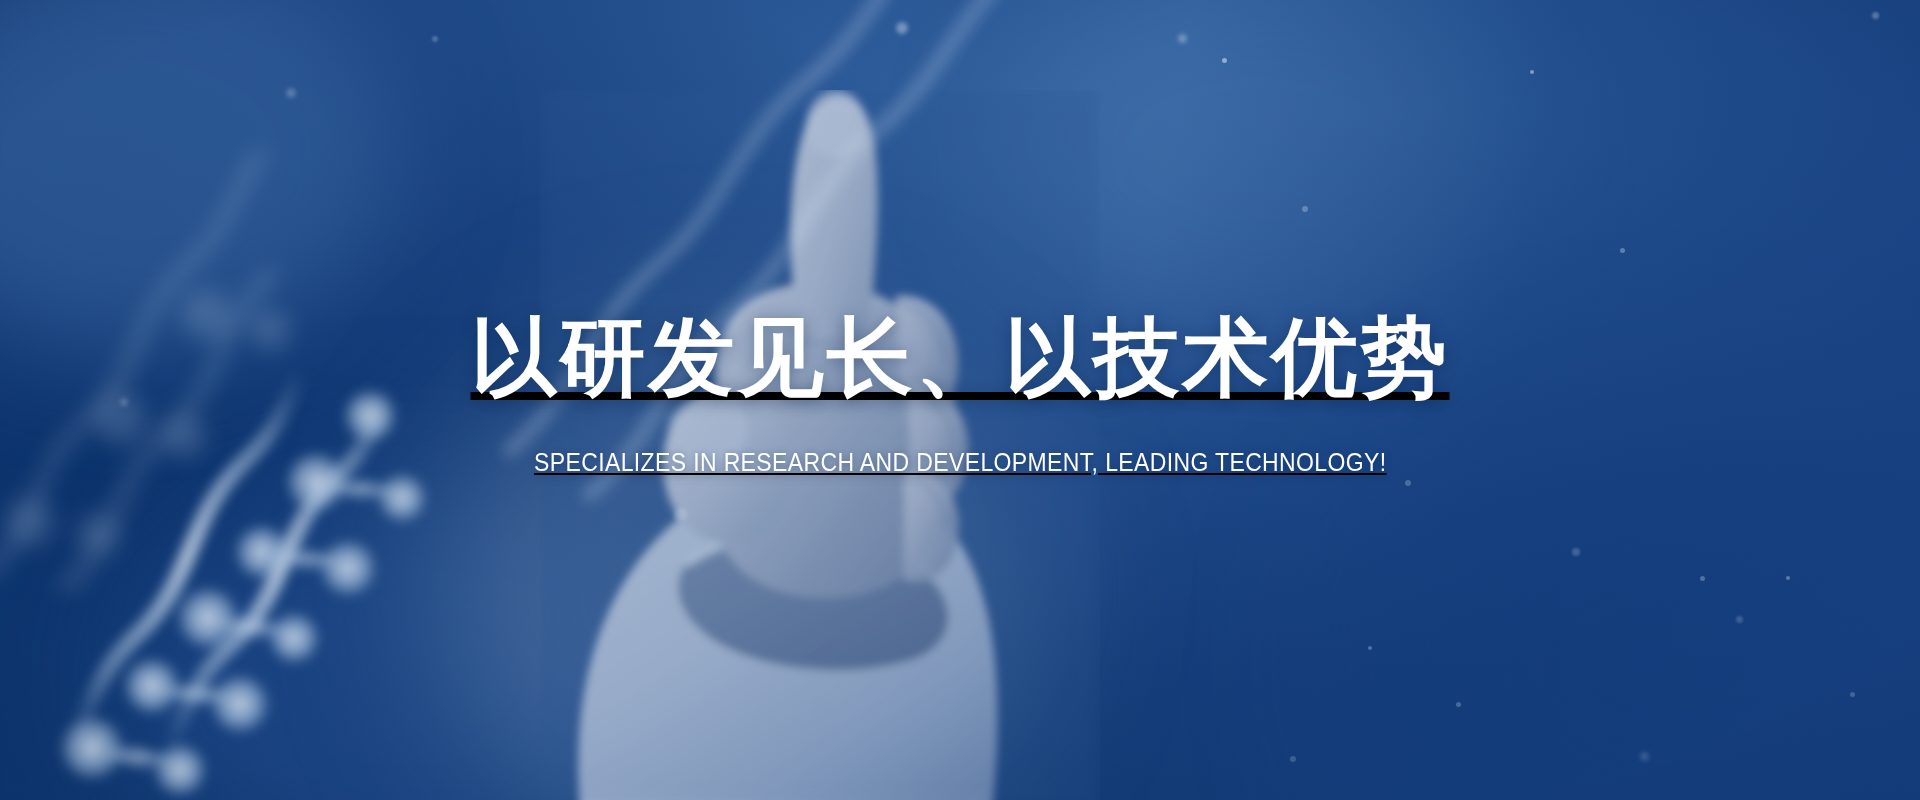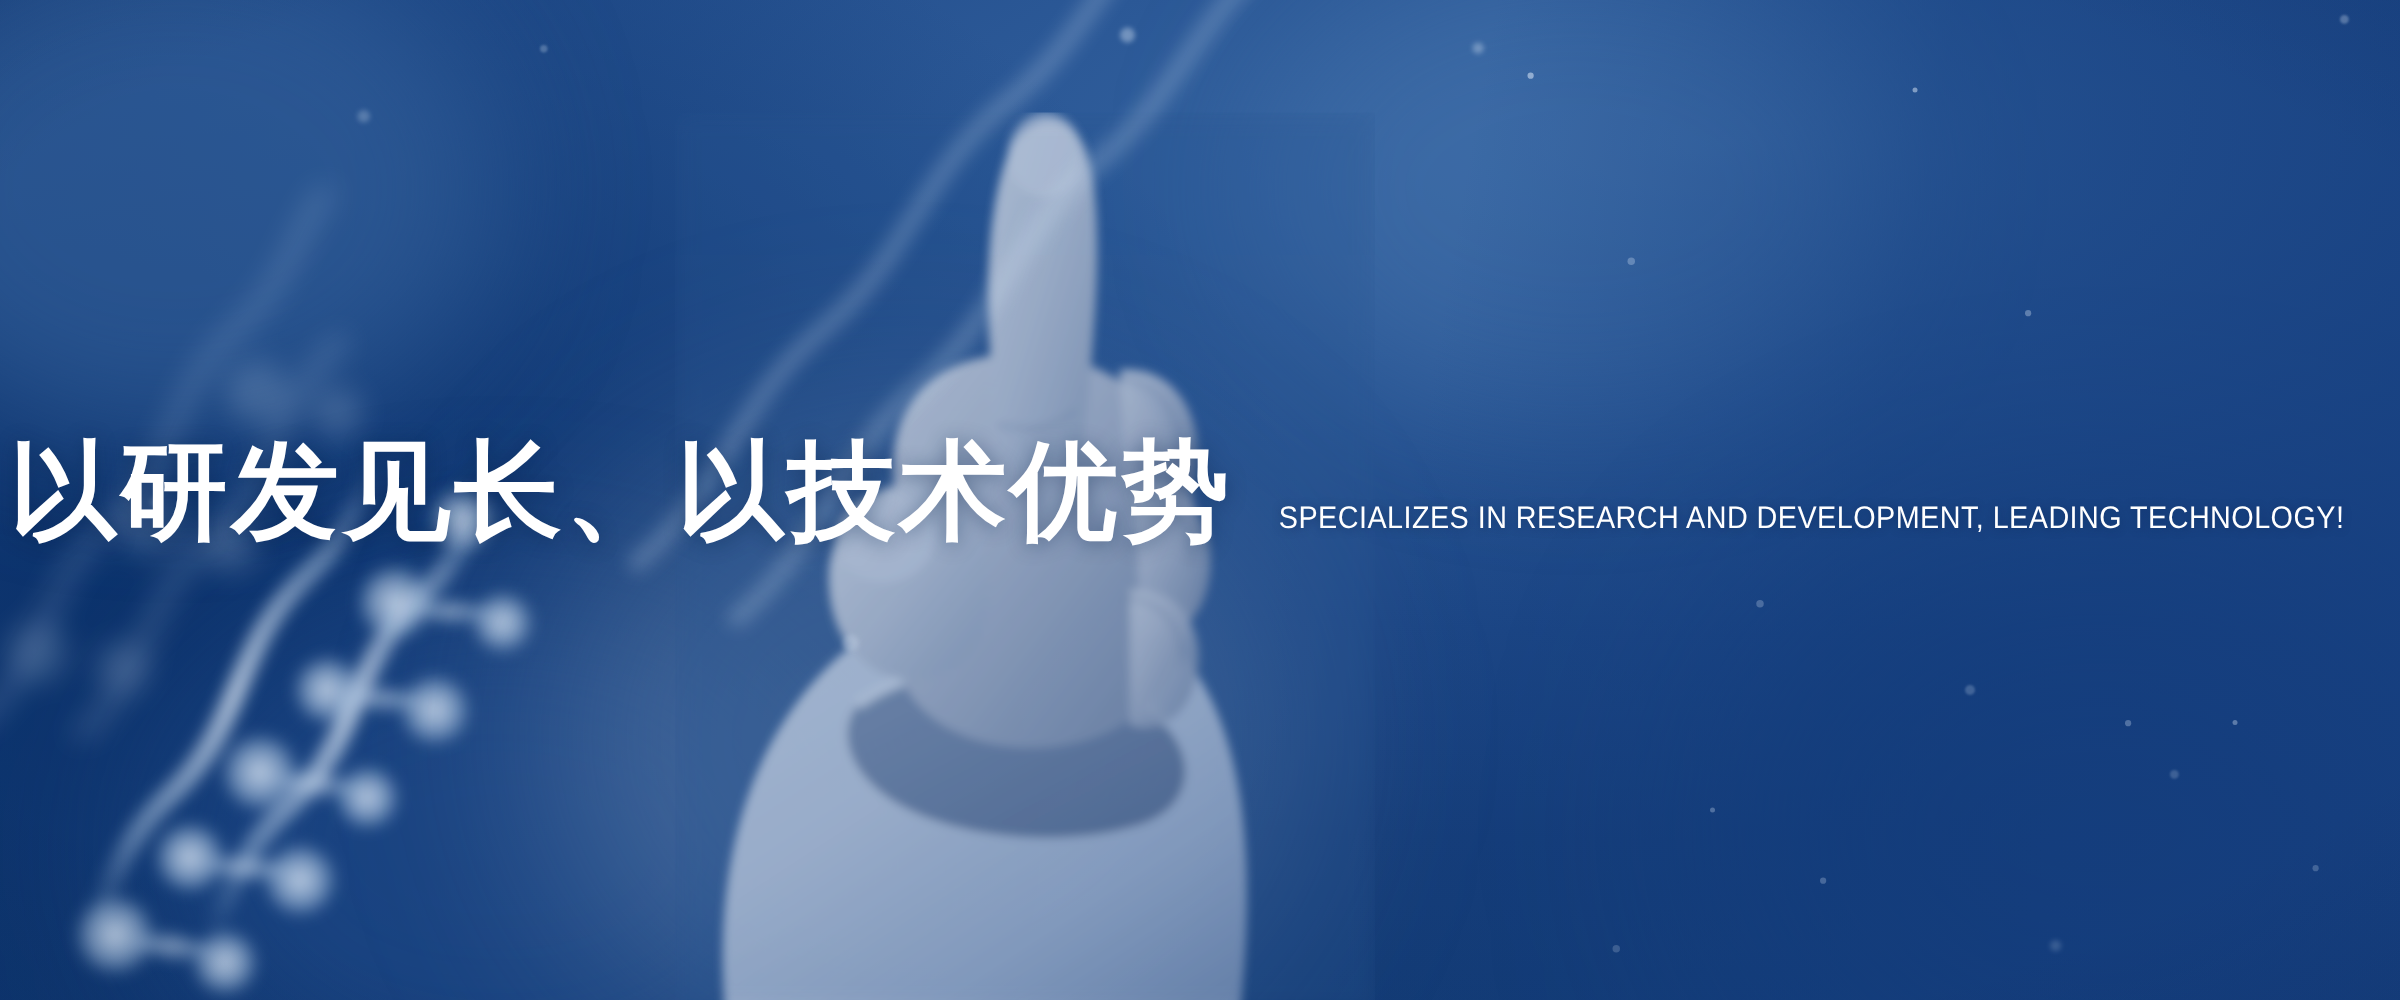--- a/index.html
+++ b/index.html
@@ -67,22 +67,23 @@
     position:absolute;left:540px;top:90px;width:560px;height:720px;
   }
   .hand-wrap svg{display:block;}
 
   
   .dot{position:absolute;border-radius:50%;background:#dbe8f7;pointer-events:none;}
 
   
   .content{
     position:absolute;inset:0;
-    display:flex;flex-direction:row;align-items:center;justify-content:center;
+    display:flex;flex-direction:column;align-items:center;justify-content:center;
     padding-bottom:14px;
+    text-decoration:underline;
   }
   .headline{
     margin:0;
     font-size:86px;
     line-height:1.12;
     font-weight:700;
     color:#ffffff;
     letter-spacing:3px;
     white-space:nowrap;
     text-shadow:0 2px 16px rgba(8,34,74,.42);

